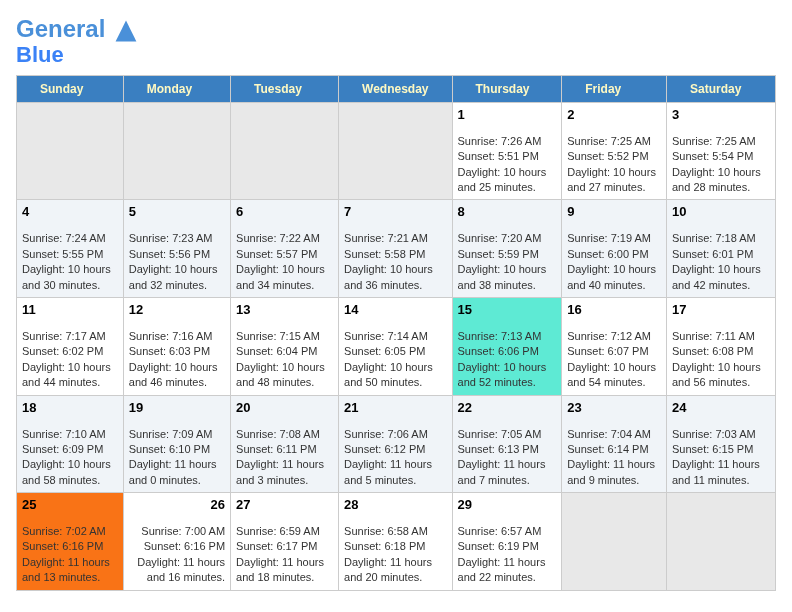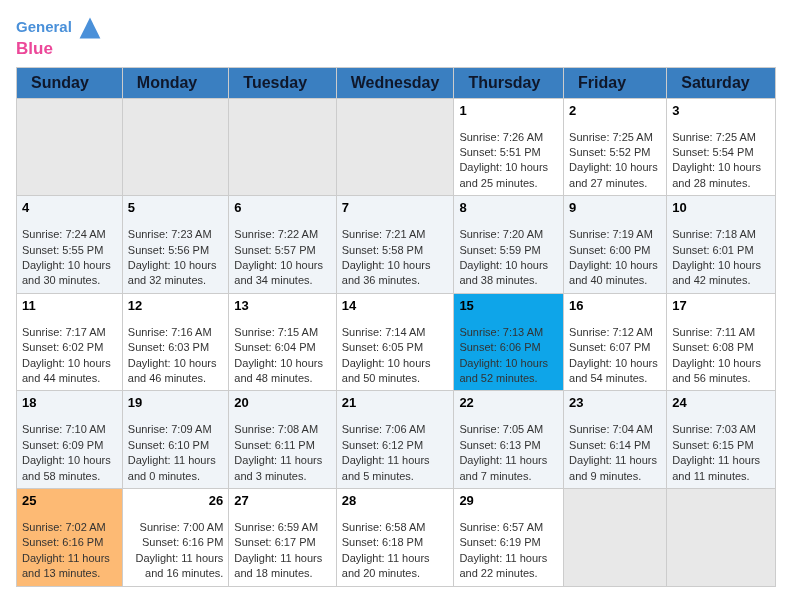--- a/index.html
+++ b/index.html
@@ -14,21 +14,21 @@
       display: flex;
       align-items: flex-start;
       justify-content: space-between;
       margin-bottom: 8px;
     }
     .logo-area {
       display: flex;
       align-items: center;
     }
     .logo-text {
-      font-size: 15px;
+      font-size: 24px;
       font-weight: bold;
       color: #333;
       line-height: 1.1;
     }
     .logo-text span {
       color: #4a90d9;
     }
     .logo-icon {
       width: 24px;
       height: 24px;
@@ -46,24 +46,24 @@
       font-size: 14px;
       color: #555;
     }
     table {
       width: 100%;
       border-collapse: collapse;
       font-size: 11px;
     }
     thead tr th {
       background-color: #3a7fc1;
-      color: #0f172a;
+      color: #fef9c3;
       text-align: left;
-      padding: 6px 14px;
-      font-size: 16px;
+      padding: 6px 23px;
+      font-size: 12px;
       border: 1px solid #ccc;
     }
     tbody tr td {
       border: 1px solid #ccc;
       vertical-align: top;
       padding: 4px 5px;
       height: 85px;
       width: 113px;
     }
     tbody tr:nth-child(odd) td {
@@ -92,21 +92,21 @@
 
 <div class="header-area">
   <div class="logo-area">
     <div>
       <div class="logo-text">
         <span>General</span>
         <svg class="logo-icon" viewBox="0 0 30 30" style="display:inline-block;vertical-align:middle;">
           <polygon points="15,2 28,28 2,28" fill="#4a90d9"></polygon>
         </svg>
       </div>
-      <div class="logo-text" style="color:#ec4899;font-size:17px;">Blue</div>
+      <div class="logo-text" style="color:#3b82f6;font-size:22px;">Blue</div>
     </div>
   </div>
   <div class="title-area">
     <div class="main-title"></div>
     <div class="sub-title"></div>
   </div>
 </div>
 
 <table>
   <thead>
@@ -179,21 +179,21 @@
           <div class="day-info">Sunrise: 7:16 AM<br>Sunset: 6:03 PM<br>Daylight: 10 hours and 46 minutes.</div>
         </td>
         <td style="background-color: rgb(255, 255, 255);">
           <div class="day-num">13</div>
           <div class="day-info">Sunrise: 7:15 AM<br>Sunset: 6:04 PM<br>Daylight: 10 hours and 48 minutes.</div>
         </td>
         <td style="background-color: rgb(255, 255, 255);">
           <div class="day-num">14</div>
           <div class="day-info">Sunrise: 7:14 AM<br>Sunset: 6:05 PM<br>Daylight: 10 hours and 50 minutes.</div>
         </td>
-        <td style="background-color: #0ea5e9;">
+        <td style="background-color: #5eead4;">
           <div class="day-num">15</div>
           <div class="day-info">Sunrise: 7:13 AM<br>Sunset: 6:06 PM<br>Daylight: 10 hours and 52 minutes.</div>
         </td>
         <td style="background-color: rgb(255, 255, 255); border-radius: 14px;">
           <div class="day-num">16</div>
           <div class="day-info">Sunrise: 7:12 AM<br>Sunset: 6:07 PM<br>Daylight: 10 hours and 54 minutes.</div>
         </td>
         <td style="background-color: rgb(255, 255, 255);">
           <div class="day-num">17</div>
           <div class="day-info">Sunrise: 7:11 AM<br>Sunset: 6:08 PM<br>Daylight: 10 hours and 56 minutes.</div>
@@ -223,21 +223,21 @@
         <td style="background-color: rgb(240, 244, 248);">
           <div class="day-num">23</div>
           <div class="day-info">Sunrise: 7:04 AM<br>Sunset: 6:14 PM<br>Daylight: 11 hours and 9 minutes.</div>
         </td>
         <td style="background-color: rgb(240, 244, 248);">
           <div class="day-num">24</div>
           <div class="day-info">Sunrise: 7:03 AM<br>Sunset: 6:15 PM<br>Daylight: 11 hours and 11 minutes.</div>
         </td>
       </tr>
       <tr>
-        <td style="background-color: #fdba74;">
+        <td style="background-color: #f97316;">
           <div class="day-num">25</div>
           <div class="day-info">Sunrise: 7:02 AM<br>Sunset: 6:16 PM<br>Daylight: 11 hours and 13 minutes.</div>
         </td>
         <td style="background-color: rgb(255, 255, 255); text-align: right;">
           <div class="day-num">26</div>
           <div class="day-info">Sunrise: 7:00 AM<br>Sunset: 6:16 PM<br>Daylight: 11 hours and 16 minutes.</div>
         </td>
         <td style="background-color: rgb(255, 255, 255);">
           <div class="day-num">27</div>
           <div class="day-info">Sunrise: 6:59 AM<br>Sunset: 6:17 PM<br>Daylight: 11 hours and 18 minutes.</div>

